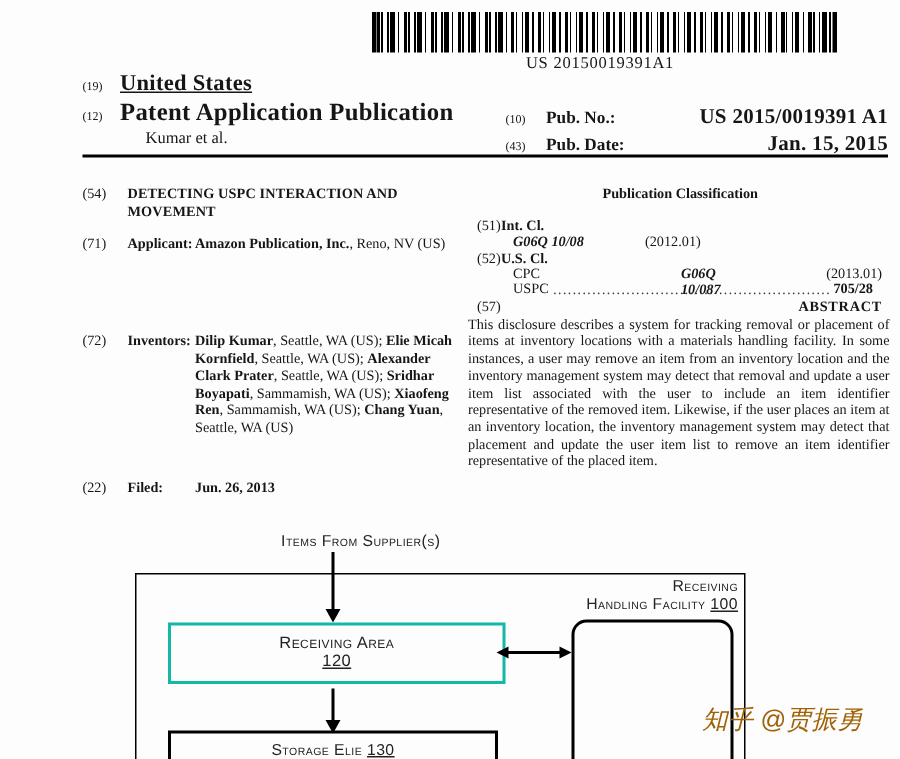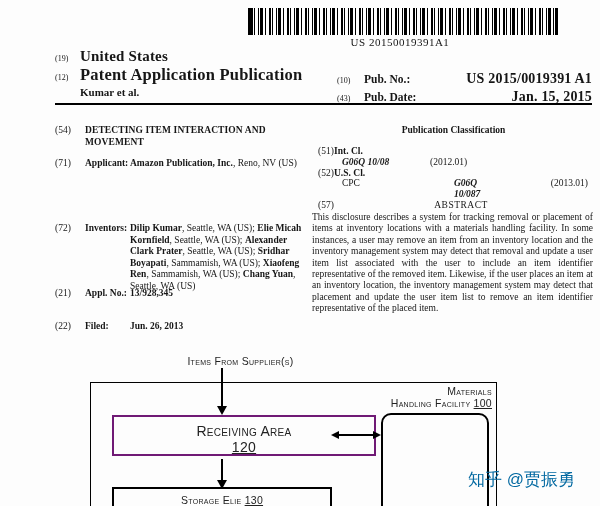--- a/index.html
+++ b/index.html
@@ -15,23 +15,23 @@
       #000 9px,#000 12px,#fff 12px,#fff 14px,
       #000 14px,#000 15px,#fff 15px,#fff 18px);
     border-left:3px solid #000;border-right:3px solid #000;}
   .barcode-text{position:absolute;left:248px;top:36px;width:304px;text-align:center;
     font-size:11px;letter-spacing:0.5px;}
 
   
   .hdr-left{position:absolute;left:55px;top:48px;}
   .hl-row{display:flex;align-items:baseline;}
   .tiny-num{font-size:8px;width:25px;flex:none;}
-  .country{font-size:15px;font-weight:bold;letter-spacing:0.2px;}
+  .country{font-size:15px;font-weight:bold;letter-spacing:0.2px;text-decoration:underline;}
   .doctype{font-size:16.5px;font-weight:bold;letter-spacing:0.2px;}
-  .authors{font-size:11px;font-weight:bold;margin-left:25px;margin-top:1px;}
+  .authors{font-size:11px;font-weight:normal;margin-left:42px;margin-top:1px;}
 
   .hdr-right{position:absolute;left:337px;top:71px;width:255px;}
   .hr-row{display:flex;align-items:baseline;margin-bottom:2px;}
   .hr-lbl{font-size:11.5px;font-weight:bold;margin-left:2px;}
   .hr-val{font-size:14px;font-weight:bold;margin-left:auto;letter-spacing:0.2px;}
 
   .rule{position:absolute;left:55px;top:103px;width:537px;height:2px;background:#000;}
 
   
   .brow{position:absolute;display:flex;font-size:9.5px;line-height:11.5px;}
@@ -54,38 +54,38 @@
   .rnum{width:16px;flex:none;}
   .r51{left:318px;top:146px;width:270px;}
   .r51b{left:342px;top:157px;width:246px;}
   .code-col{display:inline-block;width:88px;}
   .r52{left:318px;top:168px;width:270px;}
   .rcpc{left:342px;top:178px;width:246px;gap:44px;}
   .ruspc{left:342px;top:188px;width:240px;}
   .leader{flex:1;overflow:hidden;white-space:nowrap;margin:0 3px;color:#333;}
   .leader::after{content:"....................................................................................";letter-spacing:1px;font-size:9px;}
   .r57{left:318px;top:200px;width:270px;}
-  .abs-head{flex:1;text-align:center;font-weight:normal;letter-spacing:0.5px;}
+  .abs-head{flex:1;text-align:right;font-weight:bold;letter-spacing:0.5px;}
   .abstract{position:absolute;left:312px;top:212px;width:281px;font-size:9.5px;
     line-height:11.4px;text-align:justify;}
 
   
   .fig-text{font-family:"Liberation Sans","DejaVu Sans",sans-serif;
     font-variant:small-caps;letter-spacing:0.3px;color:#222;}
   .sup-label{position:absolute;left:148px;top:355px;width:185px;text-align:center;font-size:10.5px;}
   .vline{position:absolute;width:1.5px;background:#000;}
   .arrow1-line{left:221px;top:368px;height:39px;}
   .head-down{position:absolute;width:0;height:0;border-left:5px solid transparent;
     border-right:5px solid transparent;border-top:9px solid #000;}
   .arrow1-head{left:217px;top:406px;}
   .outer-box{position:absolute;left:90px;top:382px;width:405px;height:200px;border:1.5px solid #000;}
   .fac-label{position:absolute;left:320px;top:386px;width:172px;text-align:right;
     font-size:10.5px;line-height:11.5px;}
-  .recv-box{position:absolute;left:112px;top:415px;width:264px;height:41px;
-    border:2px solid #701a75;text-align:center;font-size:14px;padding-top:6px;box-sizing:border-box;}
+  .recv-box{position:absolute;left:112px;top:415px;width:225px;height:41px;
+    border:2px solid #14b8a6;text-align:center;font-size:11px;padding-top:6px;box-sizing:border-box;}
   .box-ref{text-decoration:underline;}
   .darrow-line{position:absolute;left:338px;top:434px;width:36px;height:1.5px;background:#000;}
   .head-left{position:absolute;left:331px;top:431px;width:0;height:0;
     border-top:4px solid transparent;border-bottom:4px solid transparent;border-right:8px solid #000;}
   .head-right{position:absolute;left:373px;top:431px;width:0;height:0;
     border-top:4px solid transparent;border-bottom:4px solid transparent;border-left:8px solid #000;}
   .rbox{position:absolute;left:381px;top:413px;width:104px;height:140px;
     border:2px solid #000;border-radius:10px;}
   .arrow2-line{left:221px;top:459px;height:22px;}
   .arrow2-head{left:217px;top:480px;}
@@ -124,40 +124,35 @@
       <span class="tiny-num">(43)</span>
       <span class="hr-lbl">Pub. Date:</span>
       <span class="hr-val">Jan. 15, 2015</span>
     </div>
   </div>
 
   <div class="rule"></div>
 
   <div class="brow row54">
     <span class="bnum">(54)</span>
-    <span class="title54">DETECTING ITEM INTERACTION AND MOVEMENT</span>
+    <span class="title54">DETECTING USPC INTERACTION AND MOVEMENT</span>
   </div>
 
   <div class="brow row71">
     <span class="bnum">(71)</span>
     <span class="blbl">Applicant:</span>
     <span class="seg"><span style="font-weight: bold;">Amazon Publication, Inc.</span><span>, Reno, NV (US)</span></span>
   </div>
 
   <div class="brow row72">
     <span class="bnum">(72)</span>
     <span class="blbl">Inventors:</span>
     <span class="seg"><span style="font-weight: bold;">Dilip Kumar</span><span>, Seattle, WA (US); </span><span style="font-weight: bold;">Elie Micah Kornfield</span><span>, Seattle, WA (US); </span><span style="font-weight: bold;">Alexander Clark Prater</span><span>, Seattle, WA (US); </span><span style="font-weight: bold;">Sridhar Boyapati</span><span>, Sammamish, WA (US); </span><span style="font-weight: bold;">Xiaofeng Ren</span><span>, Sammamish, WA (US); </span><span style="font-weight: bold;">Chang Yuan</span><span>, Seattle, WA (US)</span></span>
   </div>
 
-  <div class="brow row21">
-    <span class="bnum">(21)</span>
-    <span class="blbl">Appl. No.:</span>
-    <span class="bold">13/928,345</span>
-  </div>
 
   <div class="brow row22">
     <span class="bnum">(22)</span>
     <span class="blbl">Filed:</span>
     <span class="bold">Jun. 26, 2013</span>
   </div>
 
   <div class="pc-title">Publication Classification</div>
 
   <div class="rrow r51">
@@ -172,34 +167,39 @@
   <div class="rrow r52">
     <span class="rnum">(52)</span>
     <span class="bold">U.S. Cl.</span>
   </div>
   <div class="rrow rcpc">
     <span>CPC</span>
     <span class="leader"></span>
     <span class="bi">G06Q 10/087</span>
     <span style="margin-left:3px;">(2013.01)</span>
   </div>
+  <div class="rrow ruspc">
+    <span>USPC</span>
+    <span class="leader"></span>
+    <span class="bold">705/28</span>
+  </div>
 
   <div class="rrow r57">
     <span class="rnum">(57)</span>
     <span class="abs-head">ABSTRACT</span>
   </div>
   <div class="abstract">This disclosure describes a system for tracking removal or placement of items at inventory locations with a materials handling facility. In some instances, a user may remove an item from an inventory location and the inventory management system may detect that removal and update a user item list associated with the user to include an item identifier representative of the removed item. Likewise, if the user places an item at an inventory location, the inventory management system may detect that placement and update the user item list to remove an item identifier representative of the placed item.</div>
 
   <div class="sup-label fig-text">Items From Supplier(s)</div>
   <div class="vline arrow1-line"></div>
   <div class="head-down arrow1-head"></div>
 
   <div class="outer-box"></div>
   <div class="fac-label fig-text">
-    <div>Materials</div>
+    <div>Receiving</div>
     <div>
       <span>Handling Facility</span>
       <span class="box-ref">100</span>
     </div>
   </div>
 
   <div class="recv-box fig-text">
     <div>Receiving Area</div>
     <div class="box-ref">120</div>
   </div>
@@ -211,15 +211,15 @@
   <div class="rbox"></div>
 
   <div class="vline arrow2-line"></div>
   <div class="head-down arrow2-head"></div>
 
   <div class="stor-box fig-text">
     <span>Storage Elie</span>
     <span class="box-ref">130</span>
   </div>
 
-  <div class="watermark" style="color: #0369a1;">知乎 @贾振勇</div>
+  <div class="watermark" style="color: #a16207; font-style: italic;">知乎 @贾振勇</div>
 
 </div>
 
 </body></html>

